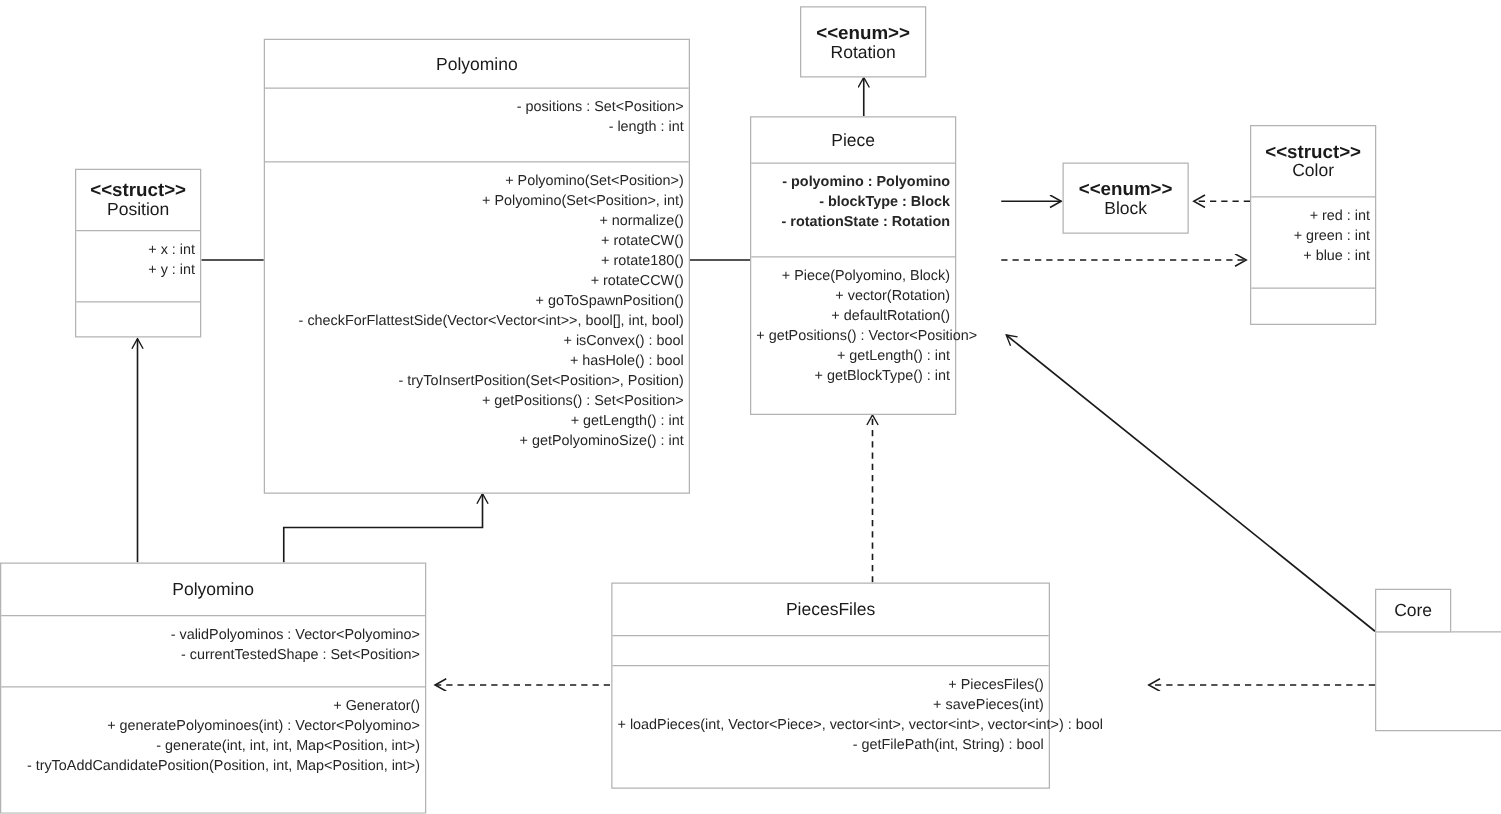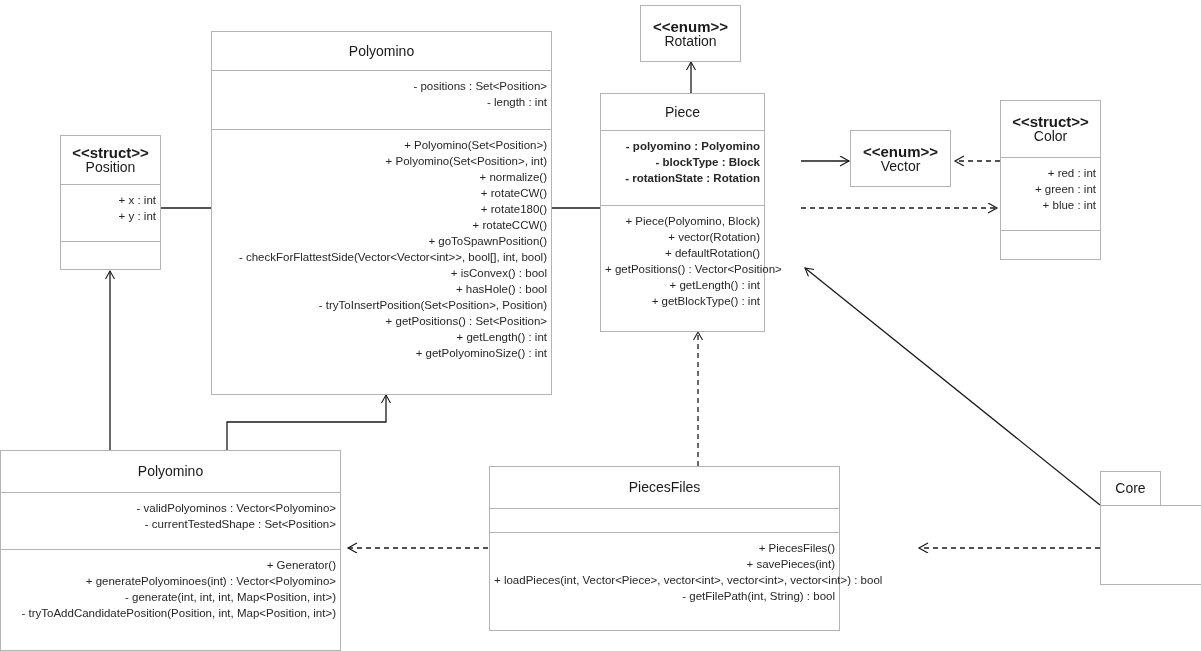--- a/index.html
+++ b/index.html
@@ -173,21 +173,21 @@
       <div class="row">+ defaultRotation()</div>
       <div class="row">+ getPositions() : Vector&lt;Position&gt;</div>
       <div class="row">+ getLength() : int</div>
       <div class="row">+ getBlockType() : int</div>
     </div>
   </div>
 
   <div class="uml-class" style="left:850px;top:130px;width:101px;height:57px;">
     <div class="uml-header" style="height:55px;">
       <span class="stereo">&lt;&lt;enum&gt;&gt;</span>
-      <span class="cname">Vector</span>
+      <span class="cname">Block</span>
     </div>
   </div>
 
   <div class="uml-class" style="left:1000px;top:100px;width:101px;height:160px;">
     <div class="uml-header" style="height:56px;">
       <span class="stereo">&lt;&lt;struct&gt;&gt;</span>
       <span class="cname">Color</span>
     </div>
     <div class="uml-compartment uml-sep" style="height:73px;">
       <div class="row">+ red : int</div>

